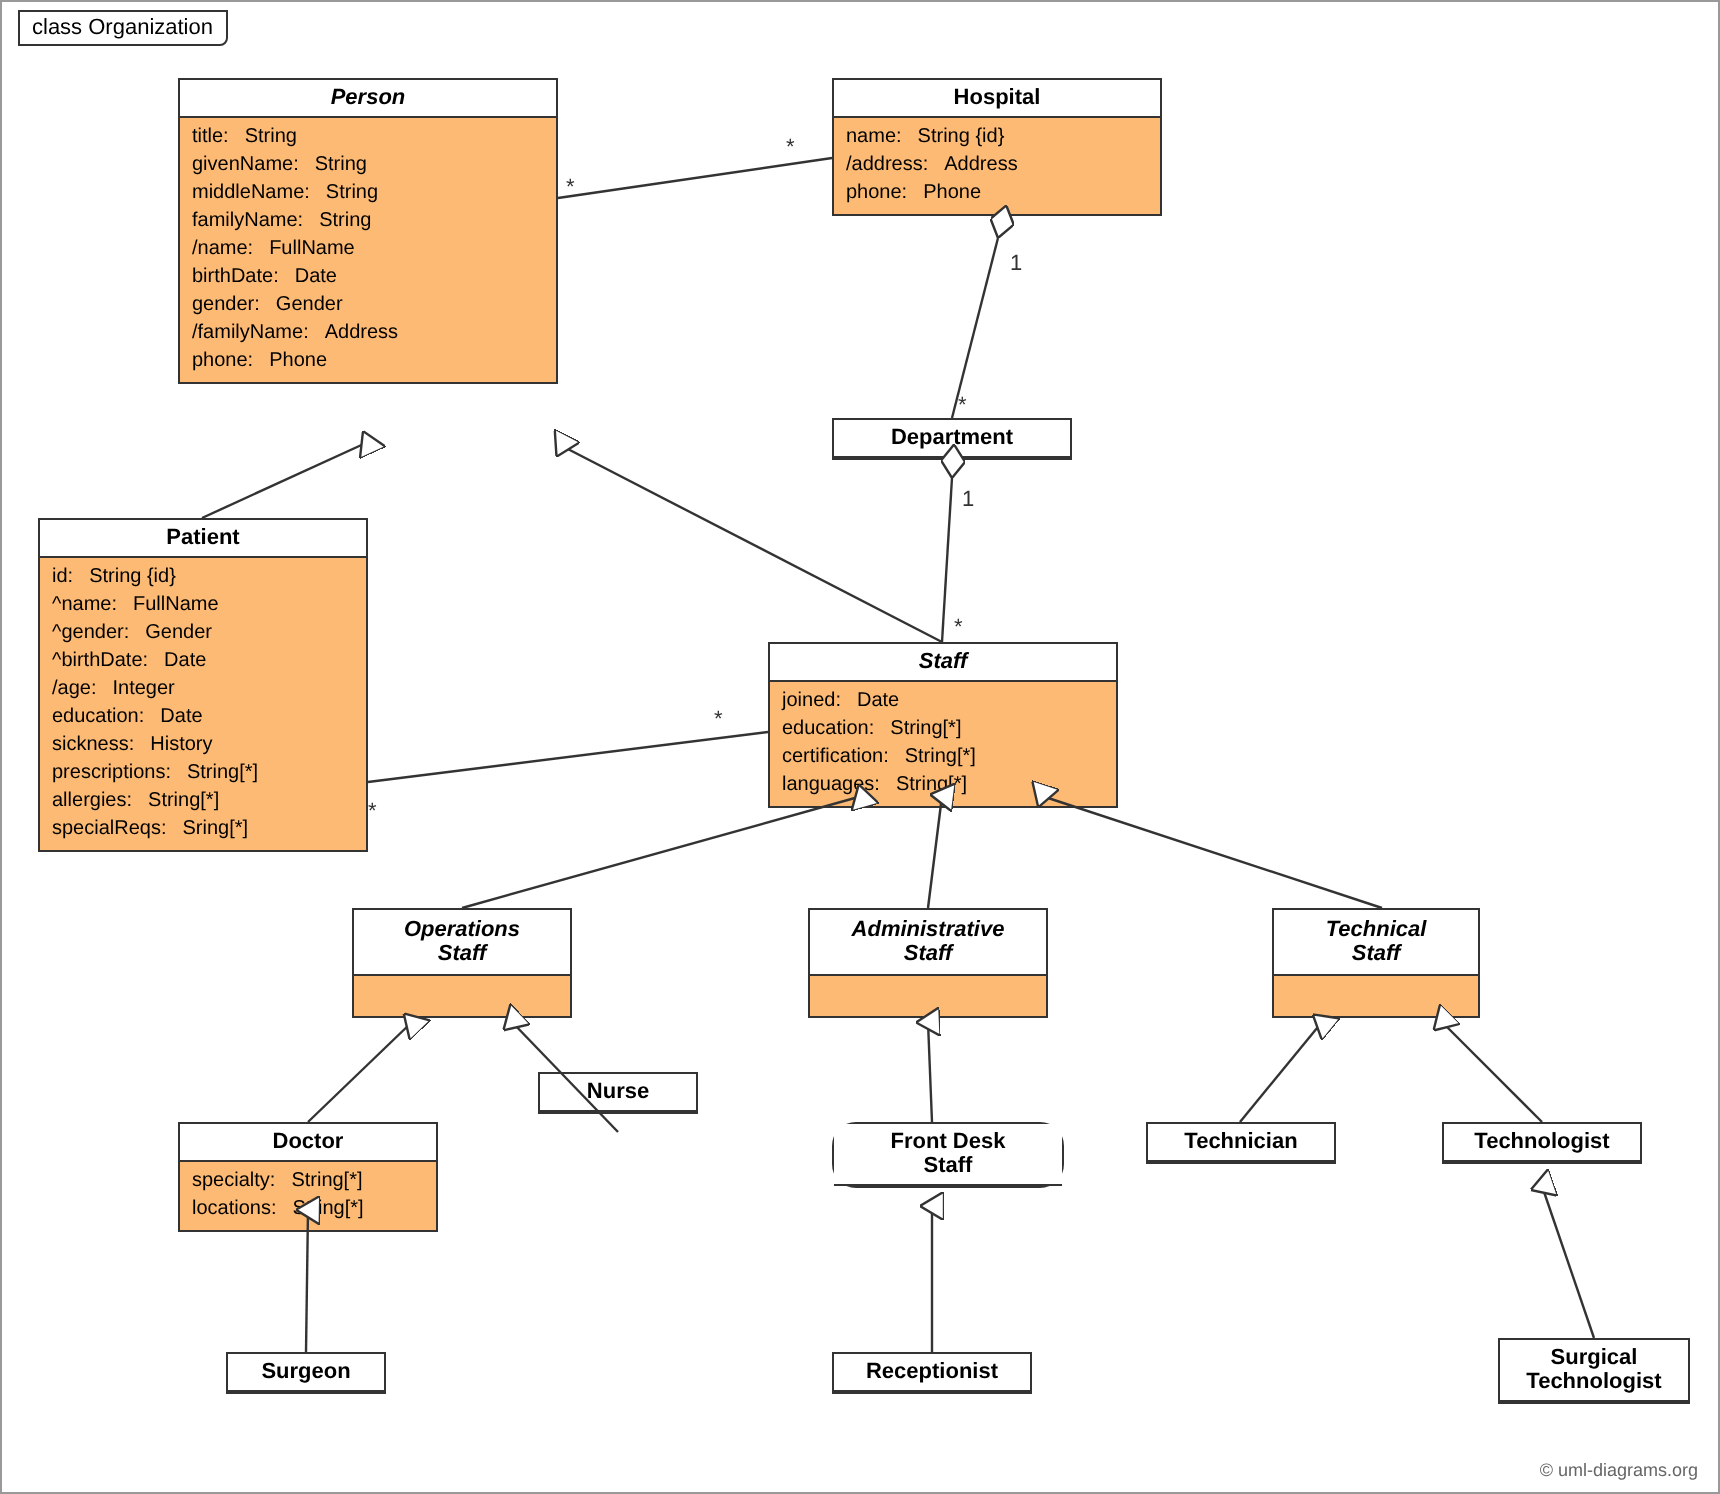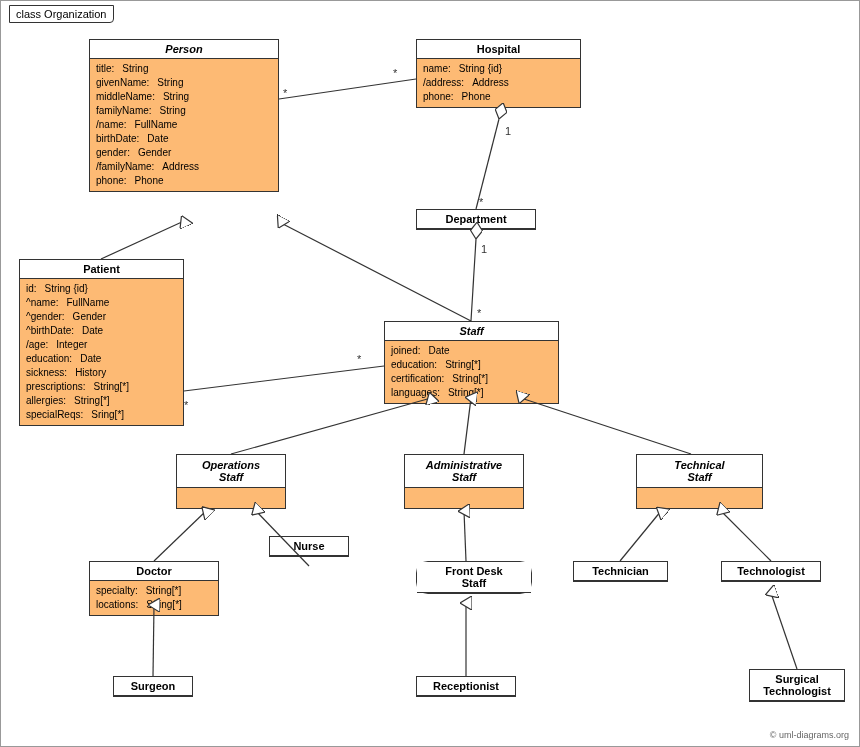--- a/index.html
+++ b/index.html
@@ -218,21 +218,21 @@
   </div>
 
   <div class="uml-class" style="left:175px; top:453px; width:110px; min-height:55px;">
     <div class="class-title" style="padding:4px;"><em>Operations<br>Staff</em></div>
   </div>
 
   <div class="uml-class" style="left:403px; top:453px; width:120px; min-height:55px;">
     <div class="class-title" style="padding:4px;"><em>Administrative<br>Staff</em></div>
   </div>
 
-  <div class="uml-class" style="left:635px; top:453px; width:127px; min-height:55px;">
+  <div class="uml-class" style="left:635px; top:453px; width:104px; min-height:55px;">
     <div class="class-title" style="padding:4px;"><em>Technical<br>Staff</em></div>
   </div>
 
   <div class="uml-class" style="left:88px; top:560px; width:130px;">
     <div class="class-title normal">Doctor</div>
     <div class="class-attrs">
       <div class="attr-row">
           <span class="attr-name">specialty:</span>
           <span class="attr-type">String[*]</span>
         </div>

